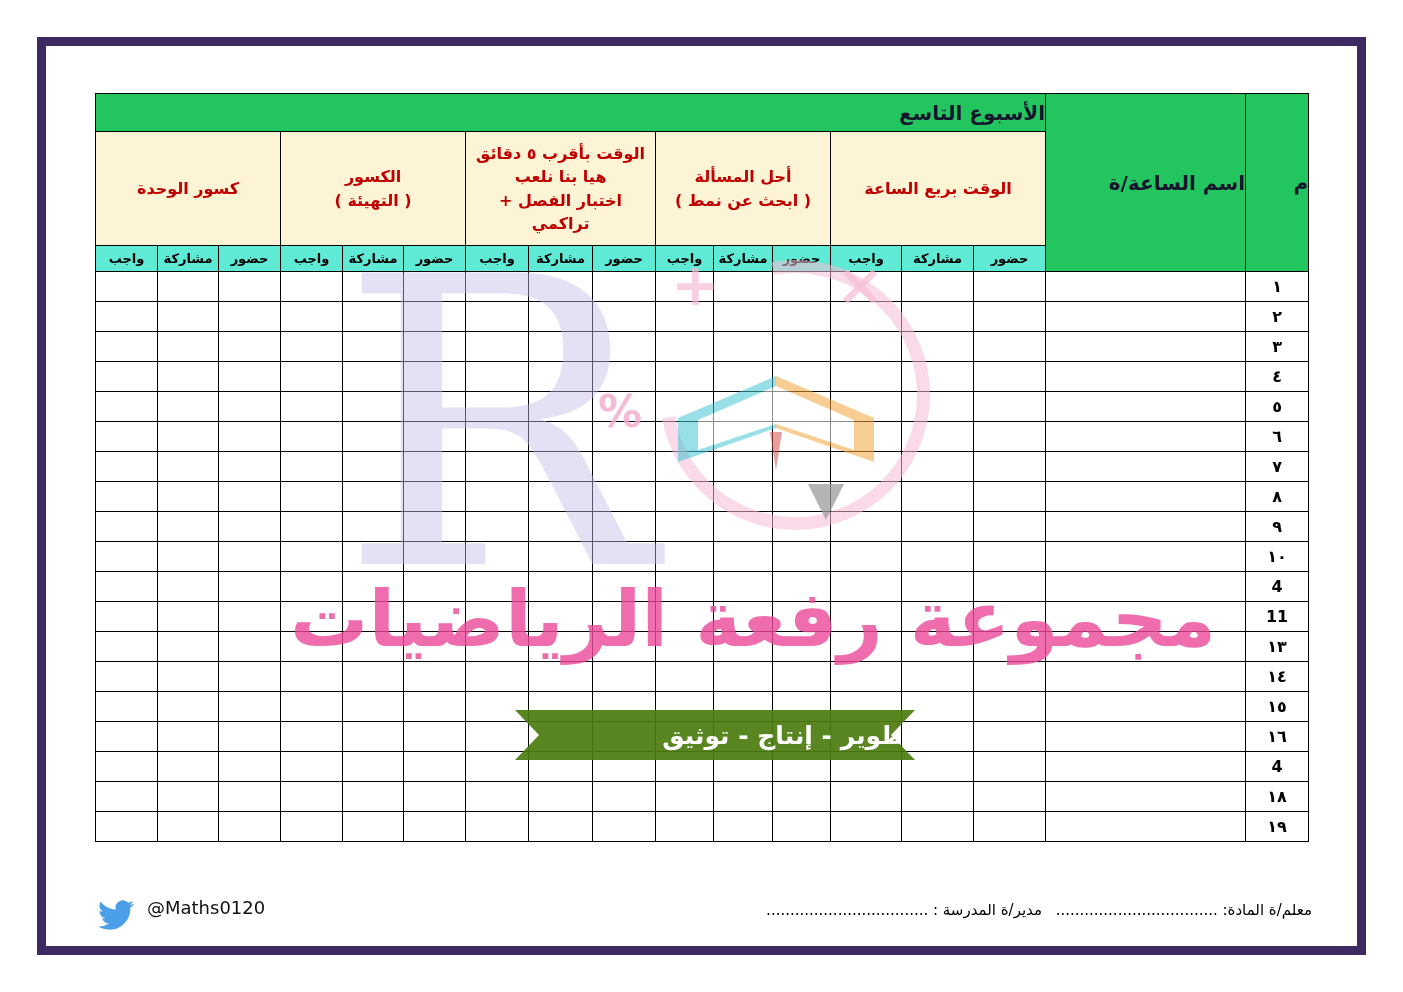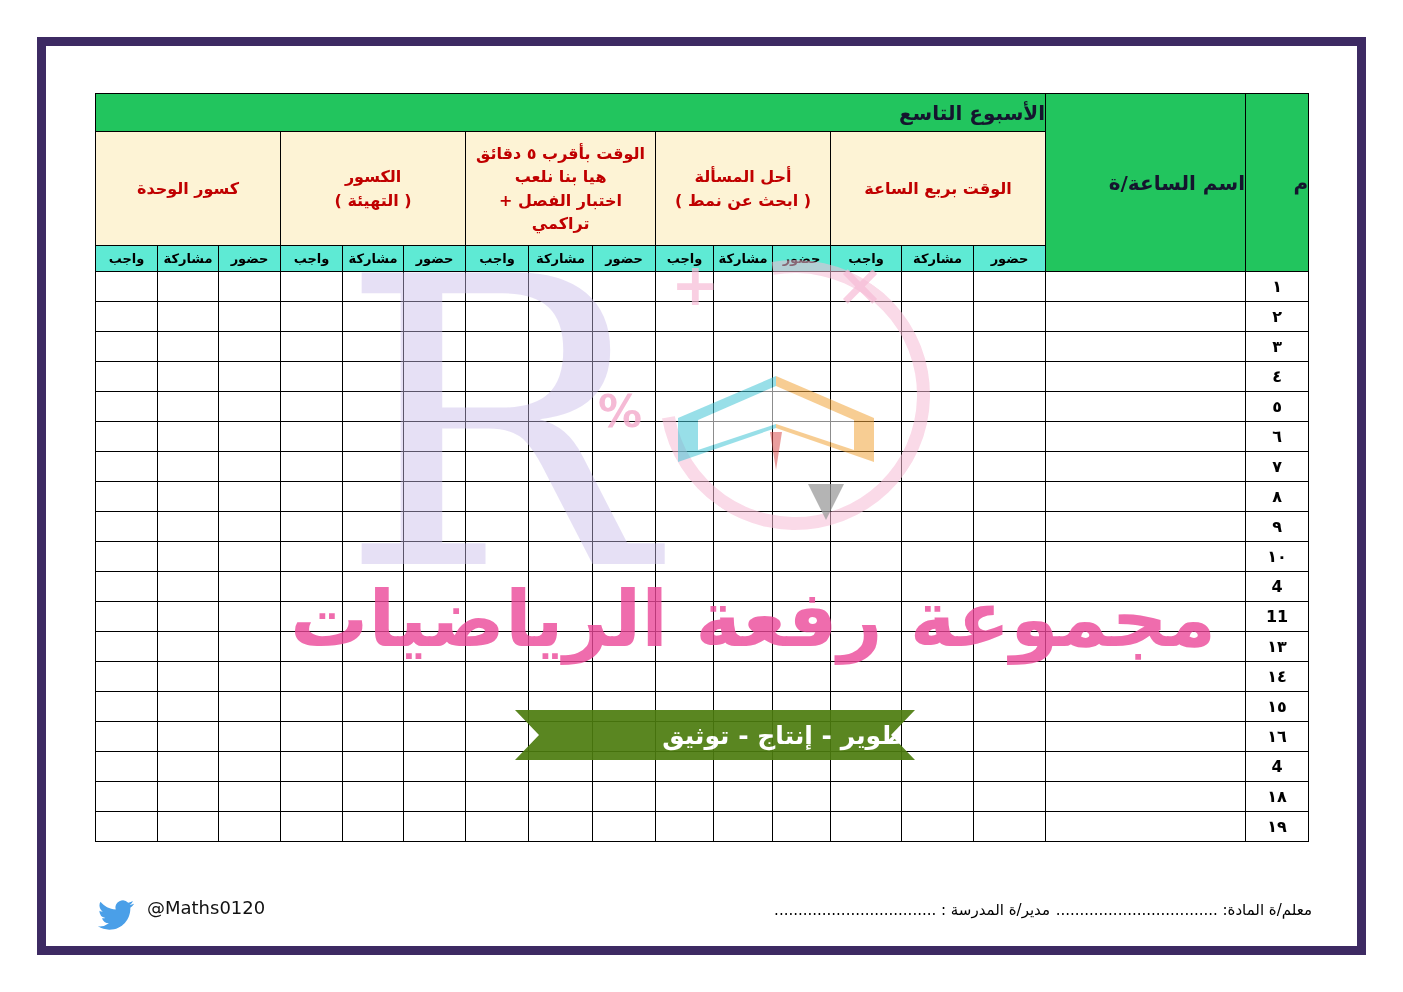--- a/index.html
+++ b/index.html
@@ -124,21 +124,21 @@
     color: #ffffff; font-weight: bold; font-size: 25px;
   }
   
   .footer { position: absolute; left: 0; right: 0; top: 843px; height: 60px; z-index: 2; }
   .sig {
     position: absolute; top: 12px;
     font-size: 15px; color: #000;
     white-space: nowrap;
   }
   .sig.teacher   { right: 45px; }
-  .sig.principal { right: 307px; text-align: center; }
+  .sig.principal { right: 315px; text-align: center; }
   .twitter {
     position: absolute; left: 49px; top: 8px;
     display: flex; align-items: flex-start; gap: 10px;
     direction: ltr;
   }
   .twitter svg { width: 42px; height: 36px; fill: #4a9fe8; }
   .twitter span { font-size: 18px; color: #111; font-weight: 500; }
 </style>
 </head>
 <body>

